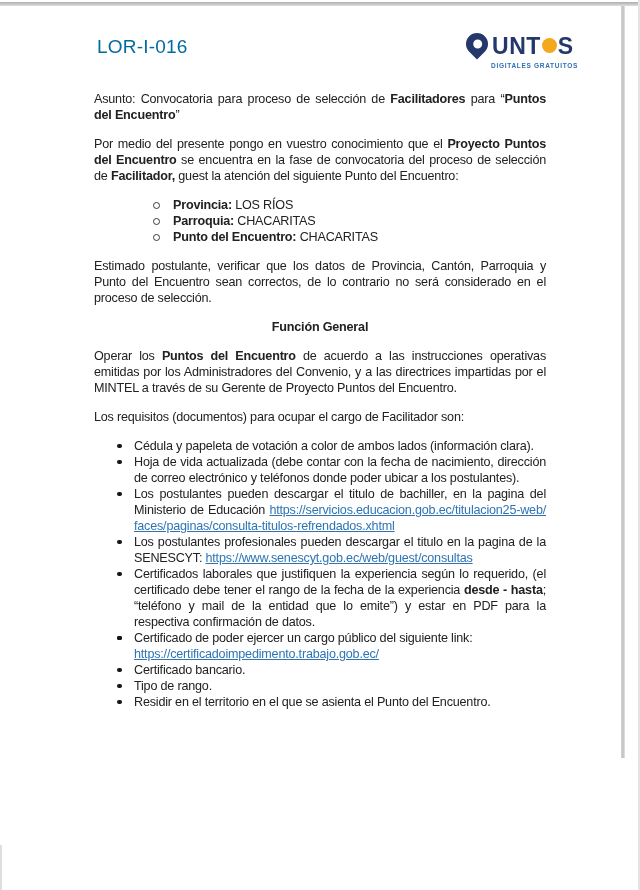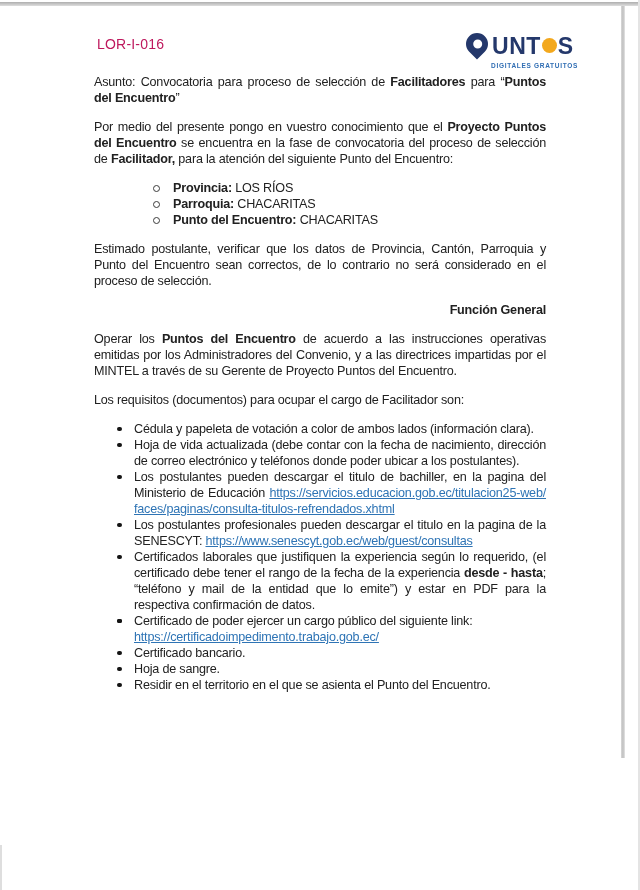--- a/index.html
+++ b/index.html
@@ -16,41 +16,41 @@
     font-family:"Liberation Sans", sans-serif;
   }
   
   .edge-top{position:absolute;top:2px;left:0;width:640px;height:4px;
     background:linear-gradient(#aeaeae,#dedede);}
   .edge-right{position:absolute;top:6px;right:15px;width:4px;height:752px;
     background:linear-gradient(90deg,#d9d9d9,#bfbfbf,#e6e6e6);}
   .edge-outer-right{position:absolute;top:0;right:0;width:2px;height:890px;background:#e4e4e4;}
   .edge-outer-left{position:absolute;bottom:0;left:0;width:2px;height:45px;background:#dedede;}
 
-  .doc-code{position:absolute;top:36px;left:97px;font-size:14px;color:#be185d;letter-spacing:0.2px;}
+  .doc-code{position:absolute;top:36px;left:97px;font-size:19px;color:#0369a1;letter-spacing:0.2px;}
 
   
   .logo{position:absolute;top:30px;right:62px;}
   .logo-row{display:flex;align-items:center;}
   .pinwrap{width:27px;height:32px;position:relative;margin-right:1px;}
   .pin{position:absolute;left:2px;top:3px;width:22px;height:22px;background:var(--navy);
     border-radius:50% 50% 50% 0;transform:rotate(-45deg);}
   .pin::after{content:"";position:absolute;left:7px;top:7px;width:9px;height:9px;
     background:#ffffff;border-radius:50%;}
   .lt{font-size:23px;font-weight:700;color:var(--navy);line-height:23px;letter-spacing:0.5px;}
   .odot{width:15px;height:15px;border-radius:50%;background:var(--orange);
     display:inline-block;margin:0 1px 2px 1px;}
   .logo-caption{font-size:6.5px;font-weight:700;color:var(--cap);
     letter-spacing:0.7px;margin:0 0 0 27px;white-space:nowrap;}
 
   
-  .doc-main{position:absolute;top:74px;left:94px;width:452px;
+  .doc-main{position:absolute;top:91px;left:94px;width:452px;
     font-size:12.6px;line-height:16px;letter-spacing:-0.2px;text-align:justify;}
   .para{margin:0 0 13px 0;}
-  .head{font-weight:bold;text-align:right;}
+  .head{font-weight:bold;text-align:center;}
   .b{font-weight:bold;}
   .lnk{color:var(--link);text-decoration:underline;word-break:break-all;cursor:pointer;}
   .olist,.dlist{margin:0 0 13px 0;}
   .li{position:relative;text-align:justify;}
   .olist .li{padding-left:79px;}
   .olist .mark{position:absolute;left:59px;top:4.5px;width:5px;height:5px;
     border:1.3px solid #3c3c3c;border-radius:50%;background:transparent;}
   .dlist .li{padding-left:40px;}
   .dlist .mark{position:absolute;left:23px;top:5.8px;width:4.6px;height:4.6px;
     background:#141414;border-radius:50%;}
@@ -73,36 +73,36 @@
         </span>
       <span class="lt">UNT</span>
       <span class="odot"></span>
       <span class="lt">S</span>
     </div>
     <div class="logo-caption">DIGITALES GRATUITOS</div>
   </div>
 
   <div class="doc-main">
       <p class="para"><span>Asunto: Convocatoria para proceso de selección de </span><span class="b">Facilitadores</span><span> para “</span><span class="b">Puntos del Encuentro</span><span>”</span></p>
-      <p class="para"><span>Por medio del presente pongo en vuestro conocimiento que el </span><span class="b">Proyecto Puntos del Encuentro</span><span> se encuentra en la fase de convocatoria del proceso de selección de </span><span class="b">Facilitador,</span><span> para la atención del siguiente Punto del Encuentro:</span></p>
+      <p class="para"><span>Por medio del presente pongo en vuestro conocimiento que el </span><span class="b">Proyecto Puntos del Encuentro</span><span> se encuentra en la fase de convocatoria del proceso de selección de </span><span class="b">Facilitador,</span><span> guest la atención del siguiente Punto del Encuentro:</span></p>
       <div class="olist">
         <div class="li"><span class="mark"></span><span><span class="b">Provincia: </span><span>LOS RÍOS</span></span></div>
         <div class="li"><span class="mark"></span><span><span class="b">Parroquia: </span><span>CHACARITAS</span></span></div>
         <div class="li"><span class="mark"></span><span><span class="b">Punto del Encuentro: </span><span>CHACARITAS</span></span></div>
       </div>
       <p class="para"><span>Estimado postulante, verificar que los datos de Provincia, Cantón, Parroquia y Punto del Encuentro sean correctos, de lo contrario no será considerado en el proceso de selección.</span></p>
       <p class="para head"><span>Función General</span></p>
       <p class="para"><span>Operar los </span><span class="b">Puntos del Encuentro</span><span> de acuerdo a las instrucciones operativas emitidas por los Administradores del Convenio, y a las directrices impartidas por el MINTEL a través de su Gerente de Proyecto Puntos del Encuentro.</span></p>
       <p class="para"><span>Los requisitos (documentos) para ocupar el cargo de Facilitador son:</span></p>
       <div class="dlist">
         <div class="li"><span class="mark"></span><span><span>Cédula y papeleta de votación a color de ambos lados (información clara).</span></span></div>
         <div class="li"><span class="mark"></span><span><span>Hoja de vida actualizada (debe contar con la fecha de nacimiento, dirección de correo electrónico y teléfonos donde poder ubicar a los postulantes).</span></span></div>
         <div class="li"><span class="mark"></span><span><span>Los postulantes pueden descargar el titulo de bachiller, en la pagina del Ministerio de Educación </span><a href="#" class="lnk">https://servicios.educacion.gob.ec/titulacion25-web/faces/paginas/consulta-titulos-refrendados.xhtml</a></span></div>
         <div class="li"><span class="mark"></span><span><span>Los postulantes profesionales pueden descargar el titulo en la pagina de la SENESCYT: </span><a href="#" class="lnk">https://www.senescyt.gob.ec/web/guest/consultas</a></span></div>
         <div class="li"><span class="mark"></span><span><span>Certificados laborales que justifiquen la experiencia según lo requerido, (el certificado debe tener el rango de la fecha de la experiencia </span><span class="b">desde - hasta</span><span>; “teléfono y mail de la entidad que lo emite”) y estar en PDF para la respectiva confirmación de datos.</span></span></div>
         <div class="li"><span class="mark"></span></div>
         <div class="li"><span class="mark"></span><span><span>Certificado de poder ejercer un cargo público del siguiente link: </span><br><a href="#" class="lnk">https://certificadoimpedimento.trabajo.gob.ec/</a></span></div>
         <div class="li"><span class="mark"></span><span><span>Certificado bancario.</span></span></div>
-        <div class="li"><span class="mark"></span><span><span>Hoja de sangre.</span></span></div>
+        <div class="li"><span class="mark"></span><span><span>Tipo de rango.</span></span></div>
         <div class="li"><span class="mark"></span><span><span>Residir en el territorio en el que se asienta el Punto del Encuentro.</span></span></div>
       </div>
     </div>
 </div>
 
 </body></html>

